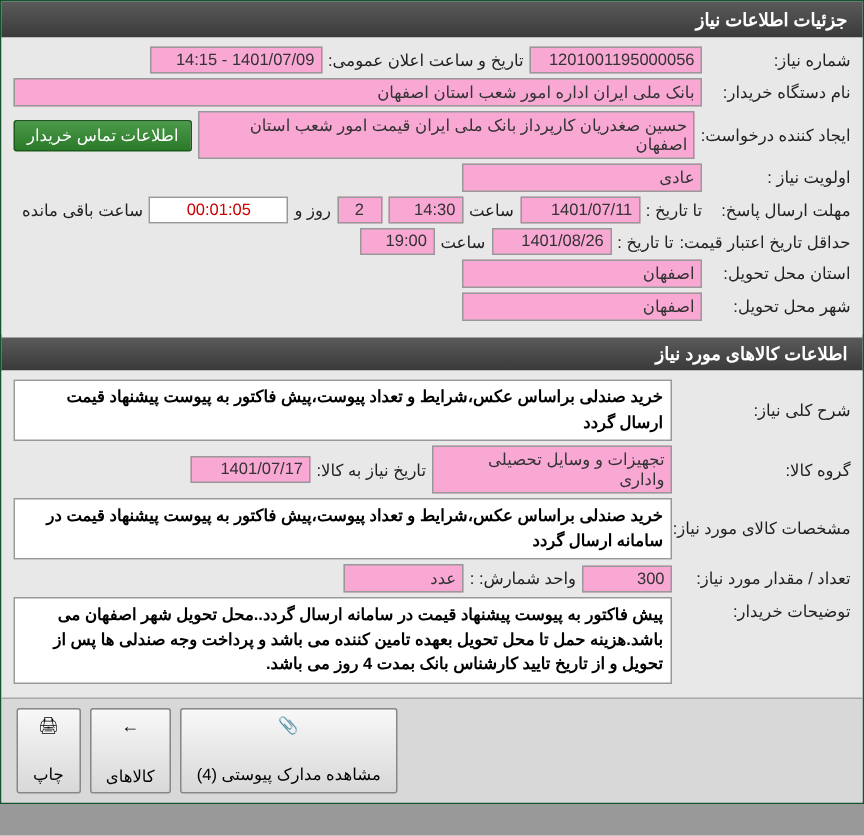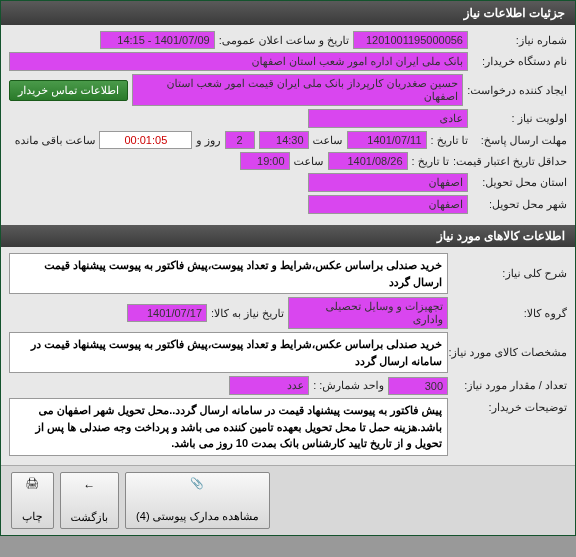--- a/index.html
+++ b/index.html
@@ -45,21 +45,21 @@
   font-size: 11px;
   white-space: nowrap;
   min-width: 95px;
 }
 .label-sm {
   color: #222;
   font-size: 11px;
   white-space: nowrap;
 }
 .field {
-  background: #d946ef;
+  background: #f9a8d4;
   border: 1px solid #999;
   padding: 2px 4px;
   font-size: 11px;
   min-height: 18px;
   color: #333;
 }
 .field-sm { width: 80px; }
 .field-md { width: 115px; }
 .field-lg { width: 160px; }
 .field-xl { flex: 1; }
@@ -206,33 +206,33 @@
 
     <div class="row">
       <span class="label" style="min-width:115px">تعداد / مقدار مورد نیاز:</span>
       <span class="field" style="width:60px">300</span>
       <span class="label-sm">واحد شمارش: :</span>
       <span class="field field-sm">عدد</span>
     </div>
 
     <div class="row" style="align-items:flex-start">
       <span class="label" style="min-width:115px;padding-top:3px">توضیحات خریدار:</span>
-      <div class="textarea textarea-lg">پیش فاکتور به پیوست پیشنهاد قیمت در سامانه ارسال گردد..محل تحویل شهر اصفهان می باشد.هزینه حمل تا محل تحویل بعهده تامین کننده می باشد و پرداخت وجه صندلی ها پس از تحویل و از تاریخ تایید کارشناس بانک بمدت 10 روز می باشد.</div>
+      <div class="textarea textarea-lg">پیش فاکتور به پیوست پیشنهاد قیمت در سامانه ارسال گردد..محل تحویل شهر اصفهان می باشد.هزینه حمل تا محل تحویل بعهده تامین کننده می باشد و پرداخت وجه صندلی ها پس از تحویل و از تاریخ تایید کارشناس بانک بمدت 4 روز می باشد.</div>
     </div>
 
   </div>
 
   <div class="button-bar">
     <button class="btn">
       <span class="icon-attach"></span>
       <span>مشاهده مدارک پیوستی (4)</span>
     </button>
     <button class="btn">
       <span class="icon-back"></span>
-      <span>بازگشت</span>
+      <span>کالاهای</span>
     </button>
     <button class="btn">
       <span class="icon-print"></span>
       <span>چاپ</span>
     </button>
   </div>
 
 </div>
 
 </body></html>

